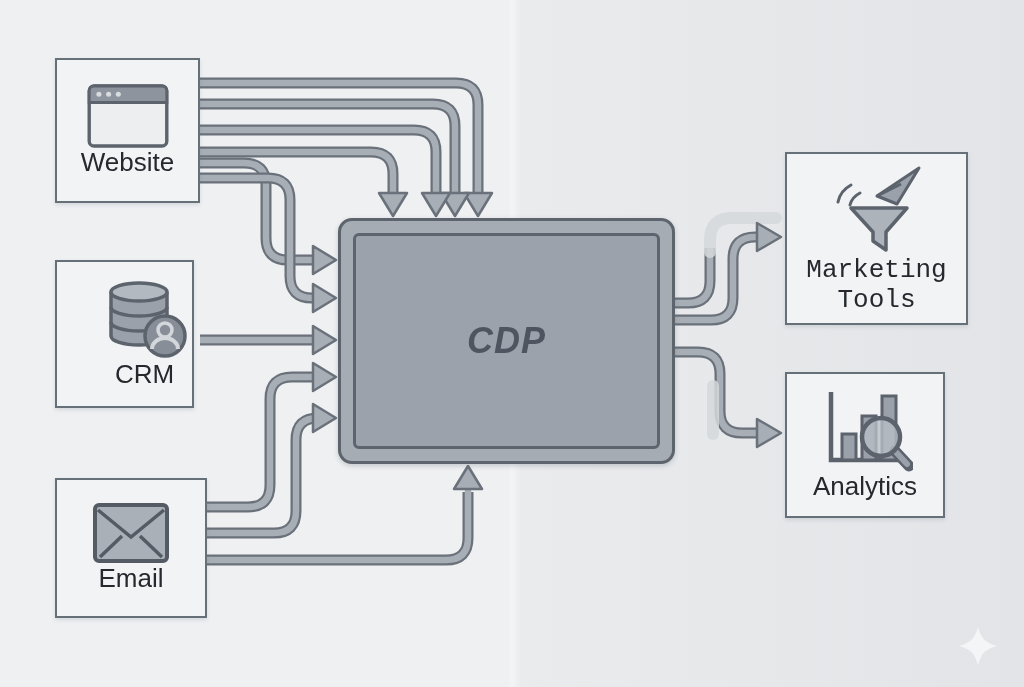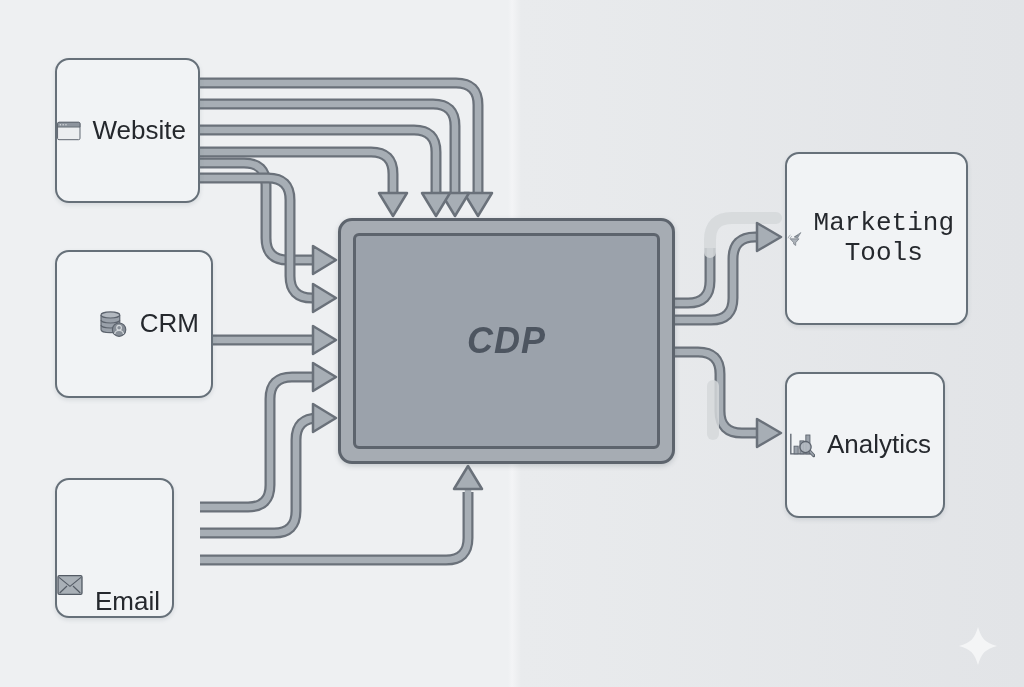--- a/index.html
+++ b/index.html
@@ -35,23 +35,23 @@
   svg.wires{position:absolute;left:0;top:0;z-index:1;}
   .shaft{fill:none;stroke:var(--arrow-outline);stroke-width:11;}
   .shaft-in{fill:none;stroke:var(--arrow-fill);stroke-width:6.5;}
   .head{fill:var(--arrow-fill);stroke:var(--arrow-outline);stroke-width:2.5;stroke-linejoin:round;}
   .ghost-stroke{fill:none;stroke:var(--ghost);stroke-width:12;stroke-linecap:round;opacity:.85;}
 
   .node{
     position:absolute;z-index:2;
     background:var(--node-fill);
     border:2.5px solid var(--node-border);
-    border-radius:14px;
+    border-radius:0;
     box-shadow:0 2px 4px rgba(90,100,112,.16);
-    display:flex;flex-direction:row;
+    display:flex;flex-direction:column;
     align-items:center;justify-content:center;
     box-sizing:border-box;
   }
   .node-label{
     font-size:26px;font-weight:500;
     color:var(--label-text);
     text-align:center;line-height:1.12;
     padding:0 12px;
   }
   .hub{
@@ -164,34 +164,34 @@
     <svg class="icon-svg" width="82" height="64" viewBox="0 0 84 66">
       <rect x="2" y="2" width="80" height="62" rx="5" fill="#eceef0" stroke="var(--icon-stroke)" stroke-width="3.5"></rect>
       <path d="M7 2 h70 a5 5 0 0 1 5 5 v12 H2 V7 a5 5 0 0 1 5 -5 Z" fill="#8d949d" stroke="var(--icon-stroke)" stroke-width="3"></path>
       <circle cx="12" cy="10.5" r="2.6" fill="#d9dcdf"></circle>
       <circle cx="22" cy="10.5" r="2.6" fill="#d9dcdf"></circle>
       <circle cx="32" cy="10.5" r="2.6" fill="#d9dcdf"></circle>
     </svg>
     <div class="node-label">Website</div>
   </div>
 
-  <div class="node" style="left:55px;top:250px;width:158px;height:148px;padding-left:40px;">
+  <div class="node" style="left:55px;top:260px;width:139px;height:148px;padding-left:40px;">
     <svg class="icon-svg" width="92" height="82" viewBox="0 0 92 82">
       <path d="M12 14 v44 a28 9 0 0 0 56 0 v-44" fill="var(--icon-fill)" stroke="var(--icon-stroke)" stroke-width="3.5"></path>
       <ellipse cx="40" cy="14" rx="28" ry="9" fill="#b3b9c0" stroke="var(--icon-stroke)" stroke-width="3.5"></ellipse>
       <path d="M12 29 a28 9 0 0 0 56 0" fill="none" stroke="var(--icon-stroke)" stroke-width="3.5"></path>
       <path d="M12 44 a28 9 0 0 0 56 0" fill="none" stroke="var(--icon-stroke)" stroke-width="3.5"></path>
       <circle cx="66" cy="58" r="20" fill="#878e97" stroke="var(--icon-stroke)" stroke-width="3.5"></circle>
       <circle cx="66" cy="52" r="7" fill="none" stroke="#d3d7db" stroke-width="3.5"></circle>
       <path d="M53 71 a13 11 0 0 1 26 0" fill="none" stroke="#d3d7db" stroke-width="4"></path>
     </svg>
     <div class="node-label">CRM</div>
   </div>
 
-  <div class="node" style="left:55px;top:478px;width:119px;height:140px;align-items:flex-end;">
+  <div class="node" style="left:55px;top:478px;width:152px;height:140px;">
     <svg class="icon-svg" width="78" height="62" viewBox="0 0 78 62">
       <rect x="3" y="3" width="72" height="56" rx="4" fill="#a9b0b7" stroke="#545b65" stroke-width="4"></rect>
       <path d="M6 8 L39 35 L72 8" fill="none" stroke="#545b65" stroke-width="3.5"></path>
       <path d="M8 55 L30 34" fill="none" stroke="#545b65" stroke-width="3.5"></path>
       <path d="M70 55 L48 34" fill="none" stroke="#545b65" stroke-width="3.5"></path>
     </svg>
     <div class="node-label">Email</div>
   </div>
 
   <div class="hub">

